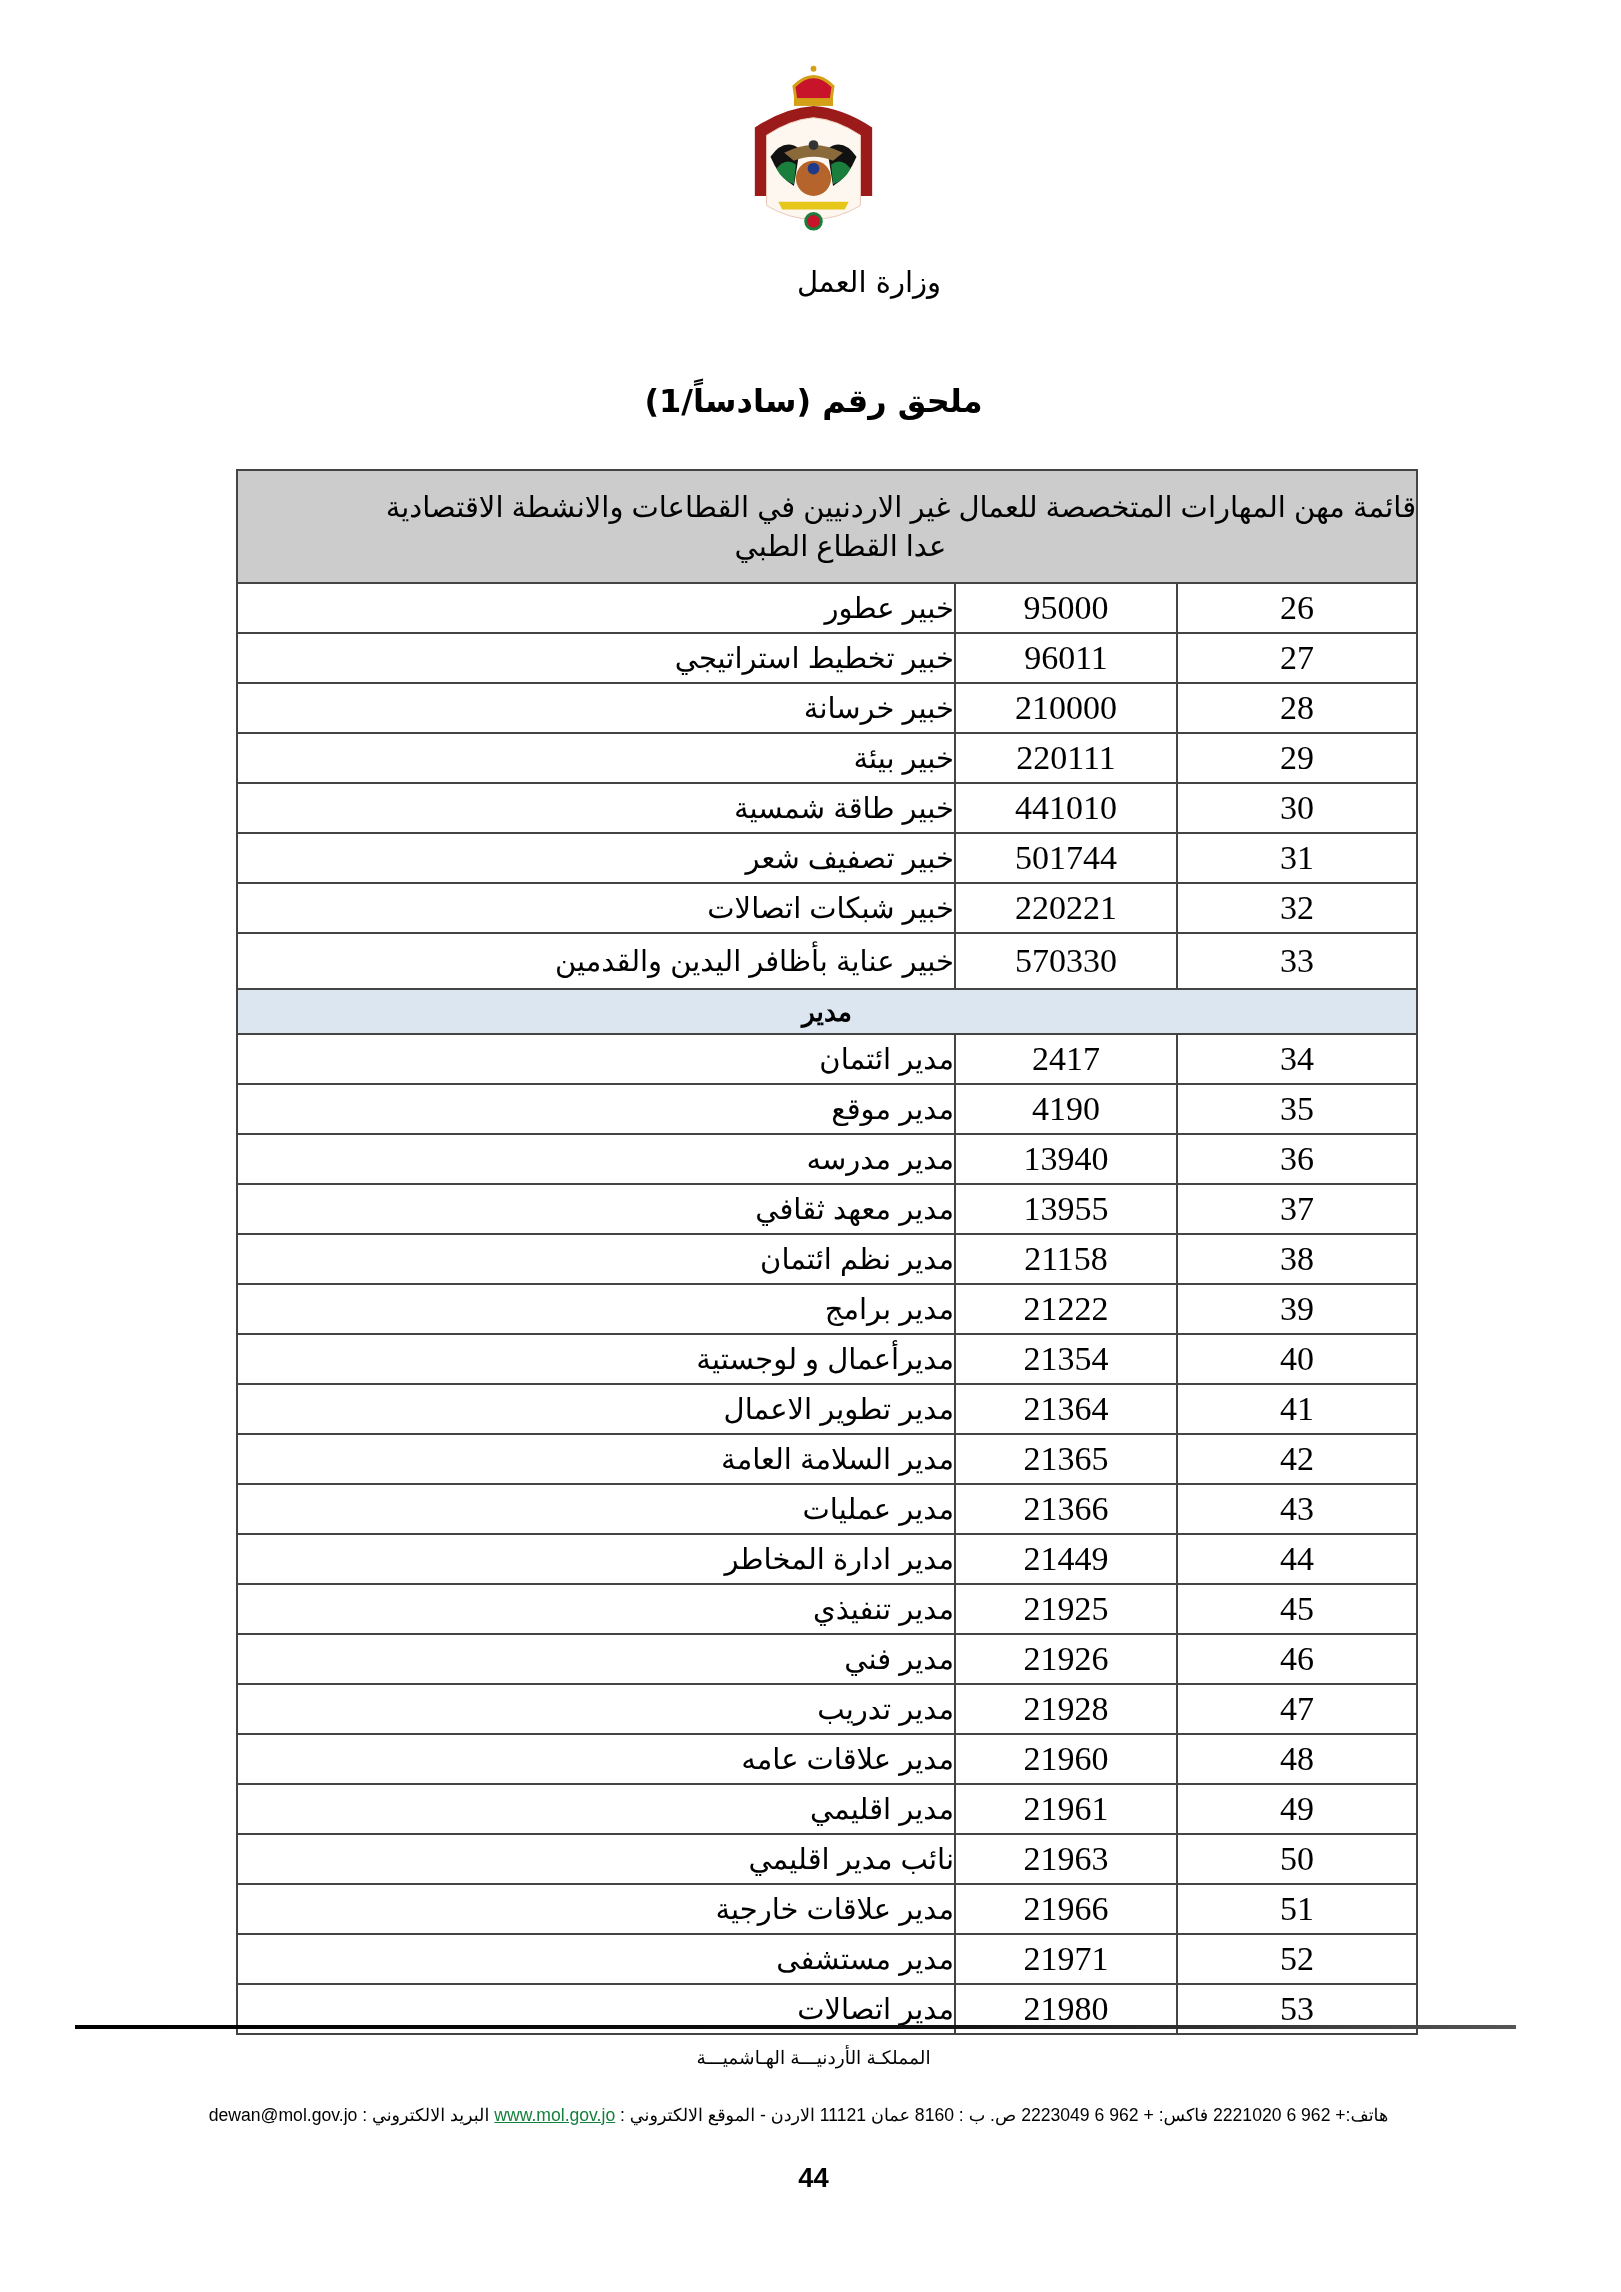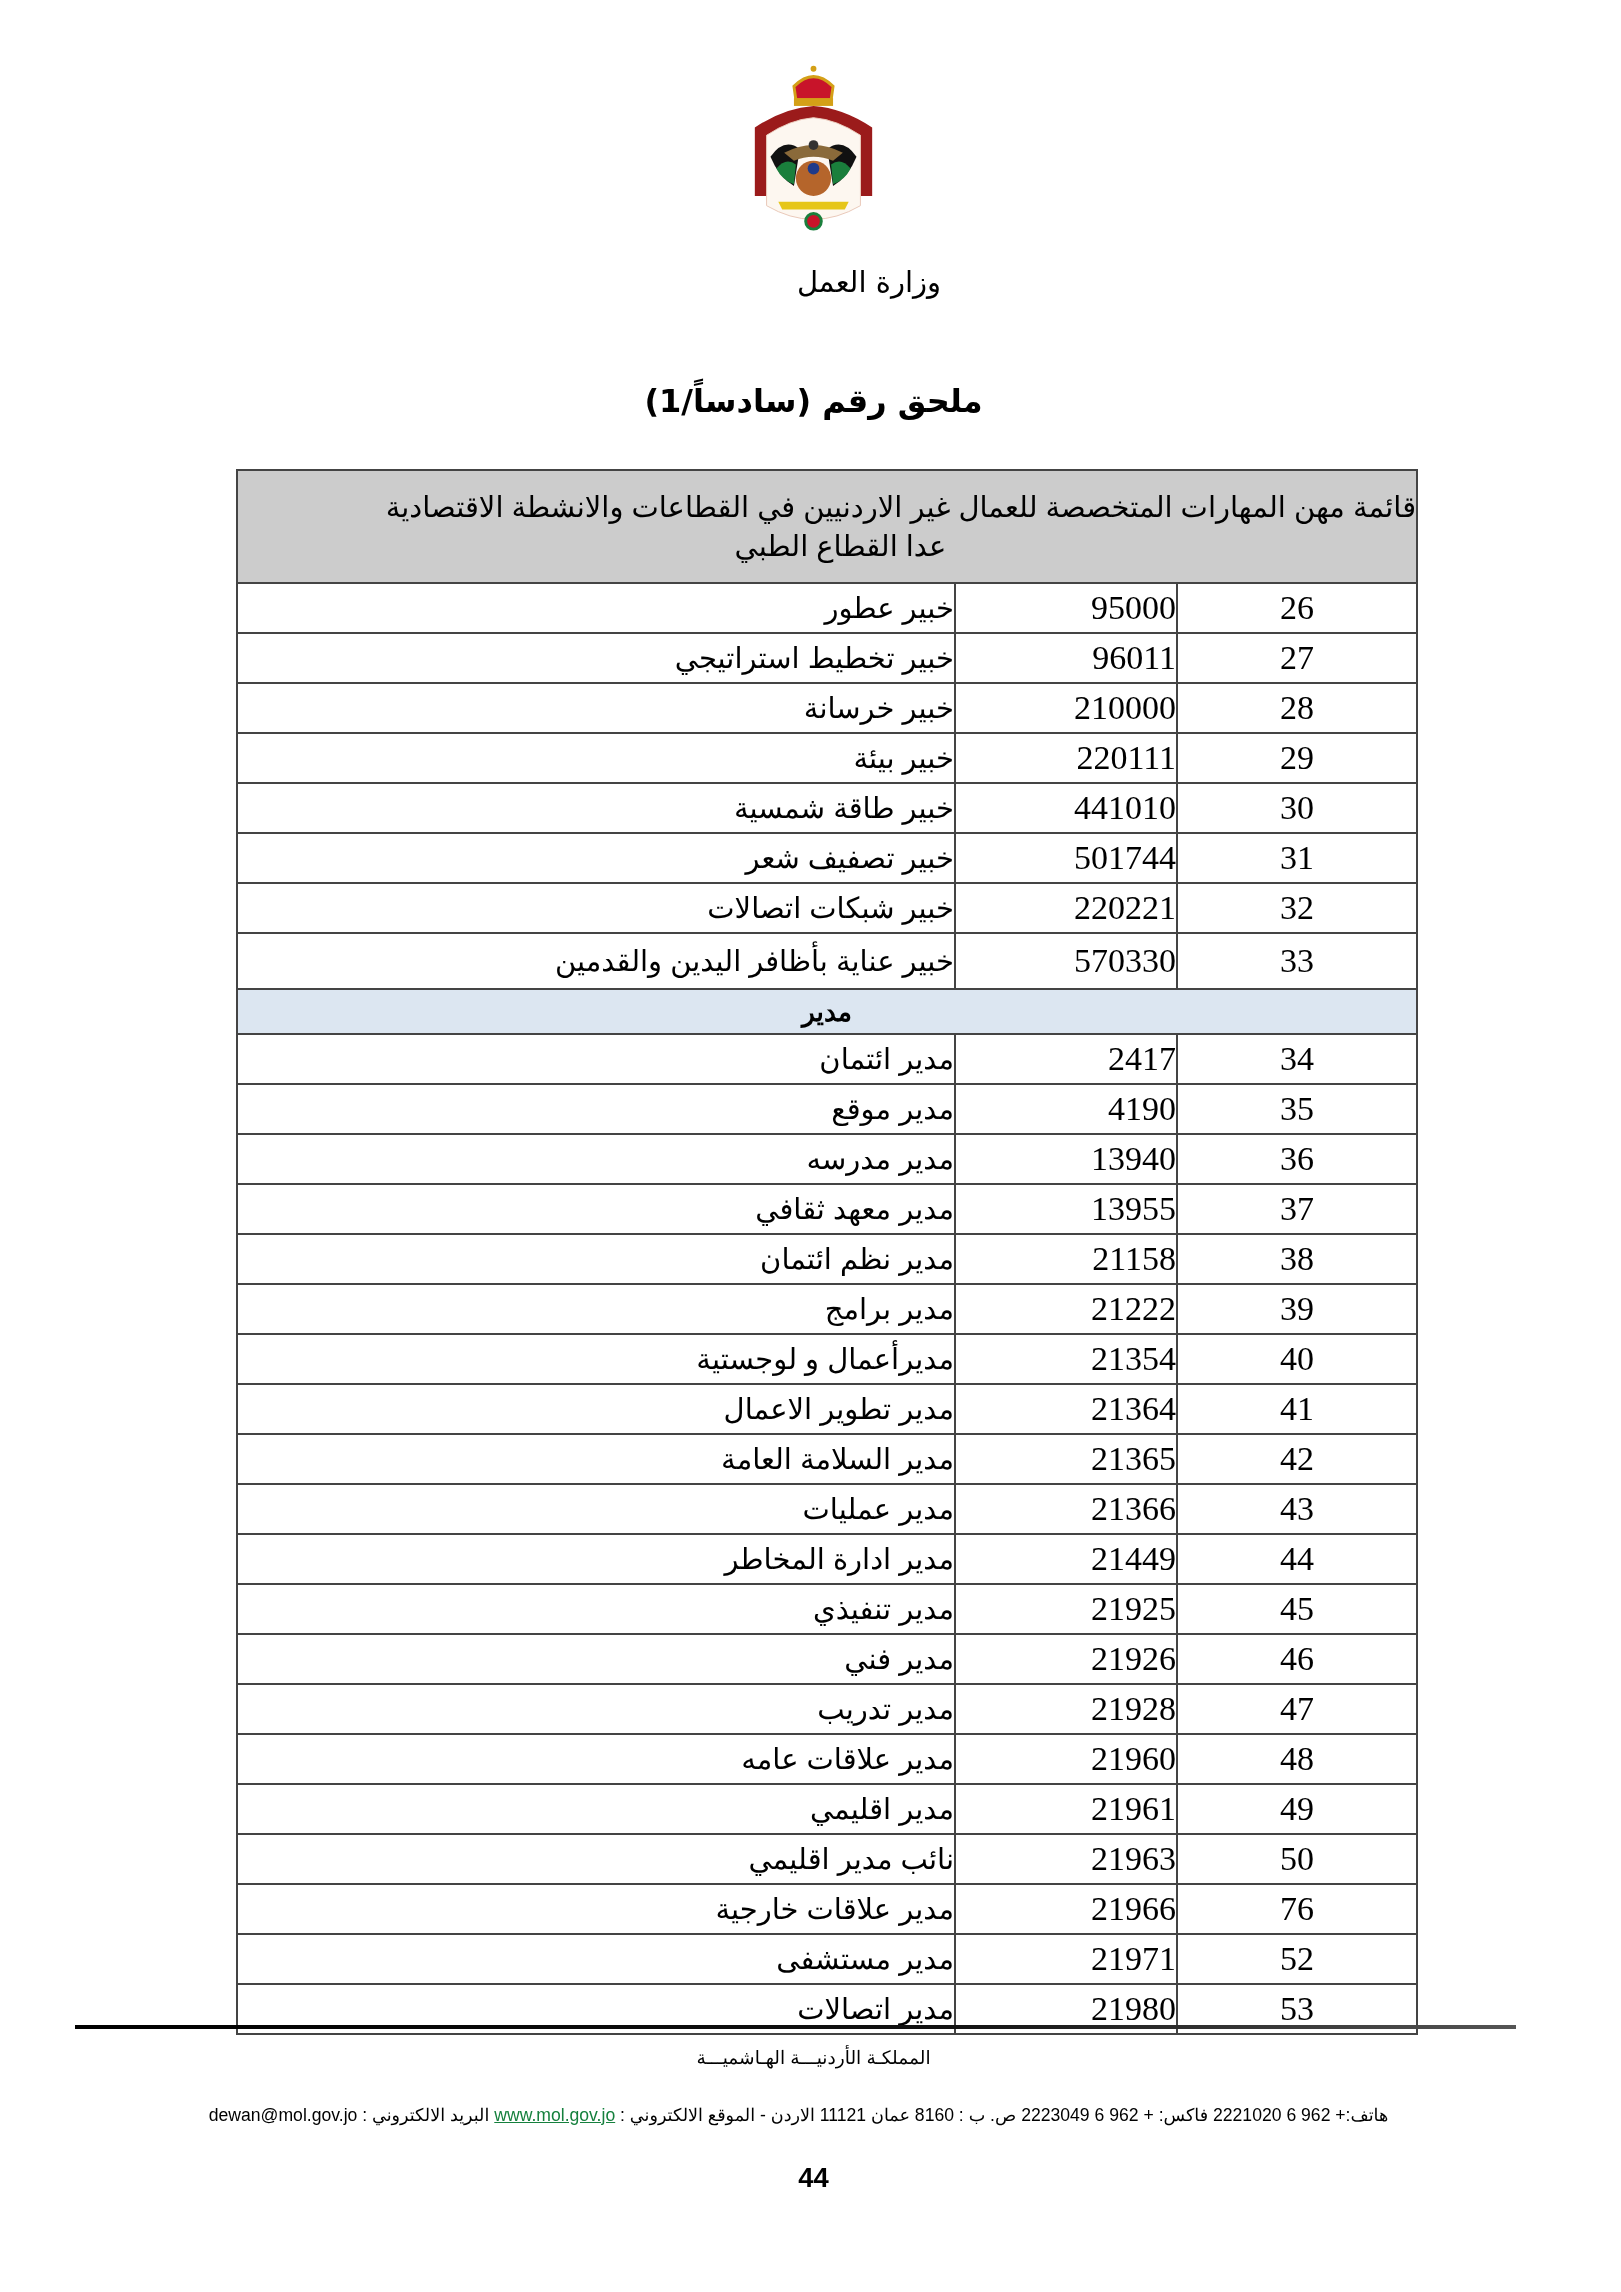--- a/index.html
+++ b/index.html
@@ -9,21 +9,21 @@
   .ministry { left:686px; top:233px; width:255px; text-align:right; font-family:"DejaVu Sans", sans-serif; font-size:29px; direction:rtl;margin-top:32px; }
   .title { left:490px; top:382px; width:647px; text-align:center; font-family:"DejaVu Sans", sans-serif; font-weight:bold; font-size:32px; direction:rtl; }
   table.main { position:absolute; left:236px; top:469px; width:1181px; border-collapse:collapse; direction:rtl; table-layout:fixed; }
   table.main td { border:2px solid #444; padding:0; }
   .hdr td { background:#cccccc; height:111px; text-align:center; font-family:"Liberation Sans", sans-serif; font-size:29px; line-height:39px; padding:0 13.7px; }
   .hdr .t1 { display:block; text-align:right; }
   .hdr .t2 { display:block; text-align:center;margin-left:27px; }
   .row td { height:48px; font-size:34px; vertical-align:middle; }
   .row.tall td { height:54px;border-radius:24px; }
   td.num { text-align:center; font-family:"Liberation Serif", serif; }
-  td.code { text-align:right; padding-left:29px; font-family:"Liberation Serif", serif; }
+  td.code { text-align:center; padding-left:29px; font-family:"Liberation Serif", serif; }
   td.name { text-align:right; padding-right:9.8px; font-family:"Liberation Sans", sans-serif; font-size:29px; }
   .section td { background:#dce6f1; height:43px; text-align:center; font-family:"Liberation Sans", sans-serif; font-weight:bold; font-size:26.5px; }
   .rule { left:75px; top:2025px; width:1441px; height:3.9px; background:linear-gradient(90deg,#000 0%, #111 60%, #555 100%); }
   .kingdom { left:490px; top:2047px; width:647px; text-align:center; font-family:"Liberation Sans", sans-serif; font-size:18.6px; direction:rtl; letter-spacing:1px; }
   .contact { left:88px; top:2105px; width:1421px; text-align:center; font-family:"Liberation Sans", sans-serif; font-size:17.6px; direction:rtl; white-space:nowrap; }
   .contact a { color:#15803d; text-decoration:underline; }
   .pageno { left:745px; top:2162px; width:137px; text-align:center; font-family:"Liberation Sans", sans-serif; font-weight:bold; font-size:27.4px; }
 </style>
 </head>
 <body>
@@ -195,21 +195,21 @@
       <td class="num">49</td>
       <td class="code">21961</td>
       <td class="name">مدير اقليمي</td>
     </tr>
     <tr class="row">
       <td class="num">50</td>
       <td class="code">21963</td>
       <td class="name">نائب مدير اقليمي</td>
     </tr>
     <tr class="row">
-      <td class="num">76</td>
+      <td class="num">51</td>
       <td class="code">21966</td>
       <td class="name">مدير علاقات خارجية</td>
     </tr>
     <tr class="row">
       <td class="num">52</td>
       <td class="code">21971</td>
       <td class="name">مدير مستشفى</td>
     </tr>
     <tr class="row">
       <td class="num">53</td>

